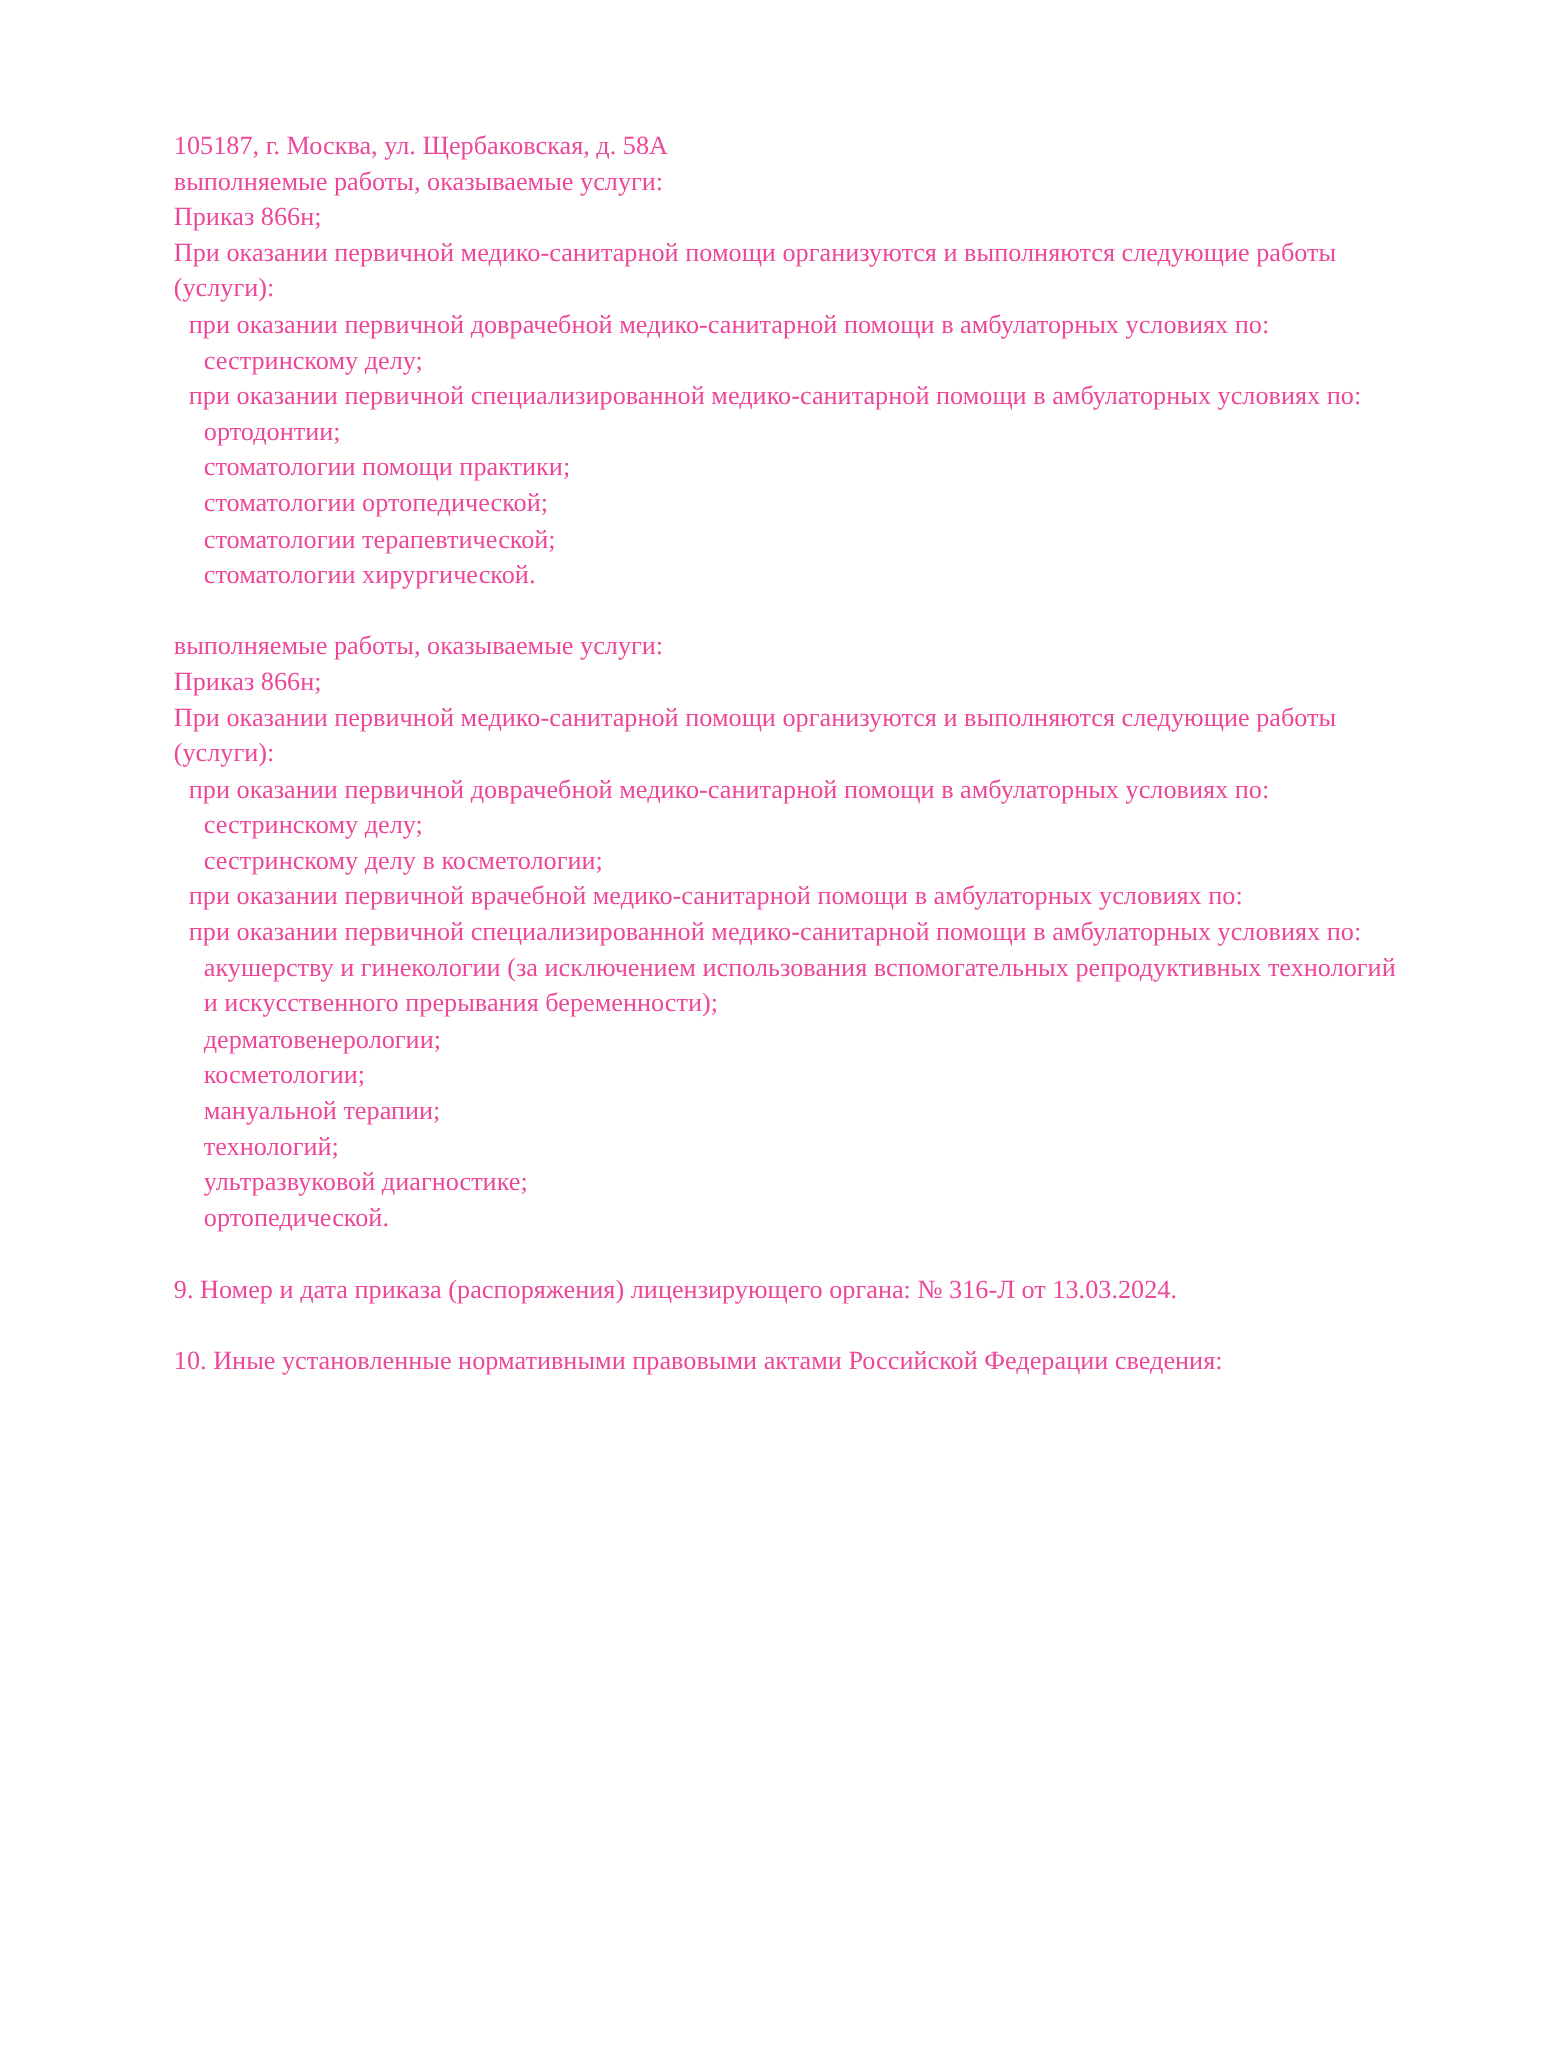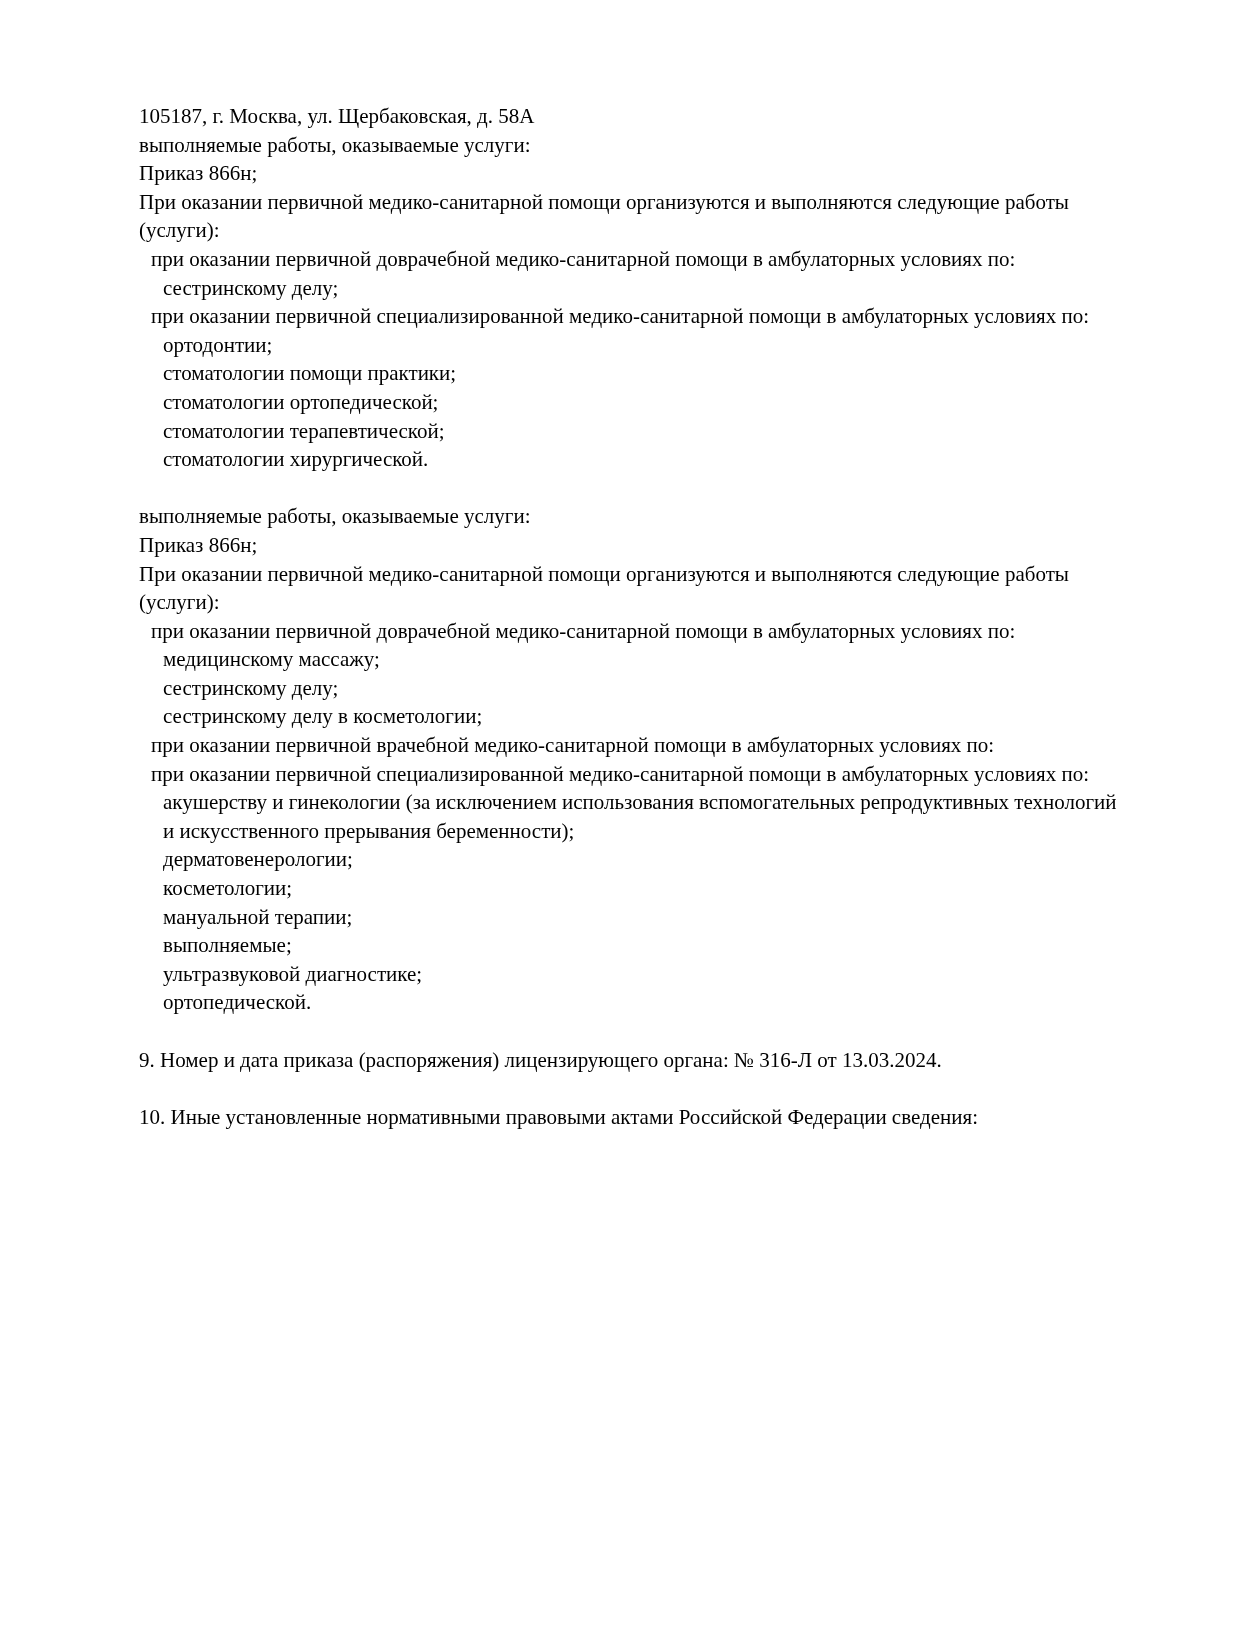--- a/index.html
+++ b/index.html
@@ -1,20 +1,20 @@
 <!DOCTYPE html>
 <html><head>
   <meta charset="utf-8">
   <style>
     html, body { margin: 0; padding: 0; background: #ffffff; }
     body { width: 1240px; height: 1650px; position: relative; overflow: hidden; }
     .page {
       position: absolute; left: 139px; top: 102px; width: 990px;
       font-family: "Liberation Serif", serif;
-      font-size: 21px; line-height: 28.6px; color: #000000;
+      font-size: 21px; line-height: 28.6px; color: #ec4899;
     }
     .line { white-space: pre-wrap; margin: 0; }
     .ind1 { padding-left: 12px; }
     .ind2 { padding-left: 24px; }
     .gap { height: 28.6px; }
   </style>
 </head>
 <body>
 
 <div class="page">
@@ -34,30 +34,29 @@
     <p class="line ind2">стоматологии хирургической.</p>
   </div>
 
   <div class="gap"></div>
 
   <div>
     <p class="line">выполняемые работы, оказываемые услуги:</p>
     <p class="line">Приказ 866н;</p>
     <p class="line">При оказании первичной медико-санитарной помощи организуются и выполняются следующие работы (услуги):</p>
     <p class="line ind1">при оказании первичной доврачебной медико-санитарной помощи в амбулаторных условиях по:</p>
-    <p class="line ind2">медицинскому массажу;</p>
     <p class="line ind2">сестринскому делу;</p>
     <p class="line ind2">сестринскому делу в косметологии;</p>
     <p class="line ind1">при оказании первичной врачебной медико-санитарной помощи в амбулаторных условиях по:</p>
     <p class="line ind1">при оказании первичной специализированной медико-санитарной помощи в амбулаторных условиях по:</p>
     <p class="line ind2">акушерству и гинекологии (за исключением использования вспомогательных репродуктивных технологий и искусственного прерывания беременности);</p>
     <p class="line ind2">дерматовенерологии;</p>
     <p class="line ind2">косметологии;</p>
     <p class="line ind2">мануальной терапии;</p>
-    <p class="line ind2">выполняемые;</p>
+    <p class="line ind2">технологий;</p>
     <p class="line ind2">ультразвуковой диагностике;</p>
     <p class="line ind2">ортопедической.</p>
   </div>
 
   <div class="gap"></div>
 
   <p class="line">9. Номер и дата приказа (распоряжения) лицензирующего органа: № 316-Л от 13.03.2024.</p>
 
   <div class="gap"></div>
 

